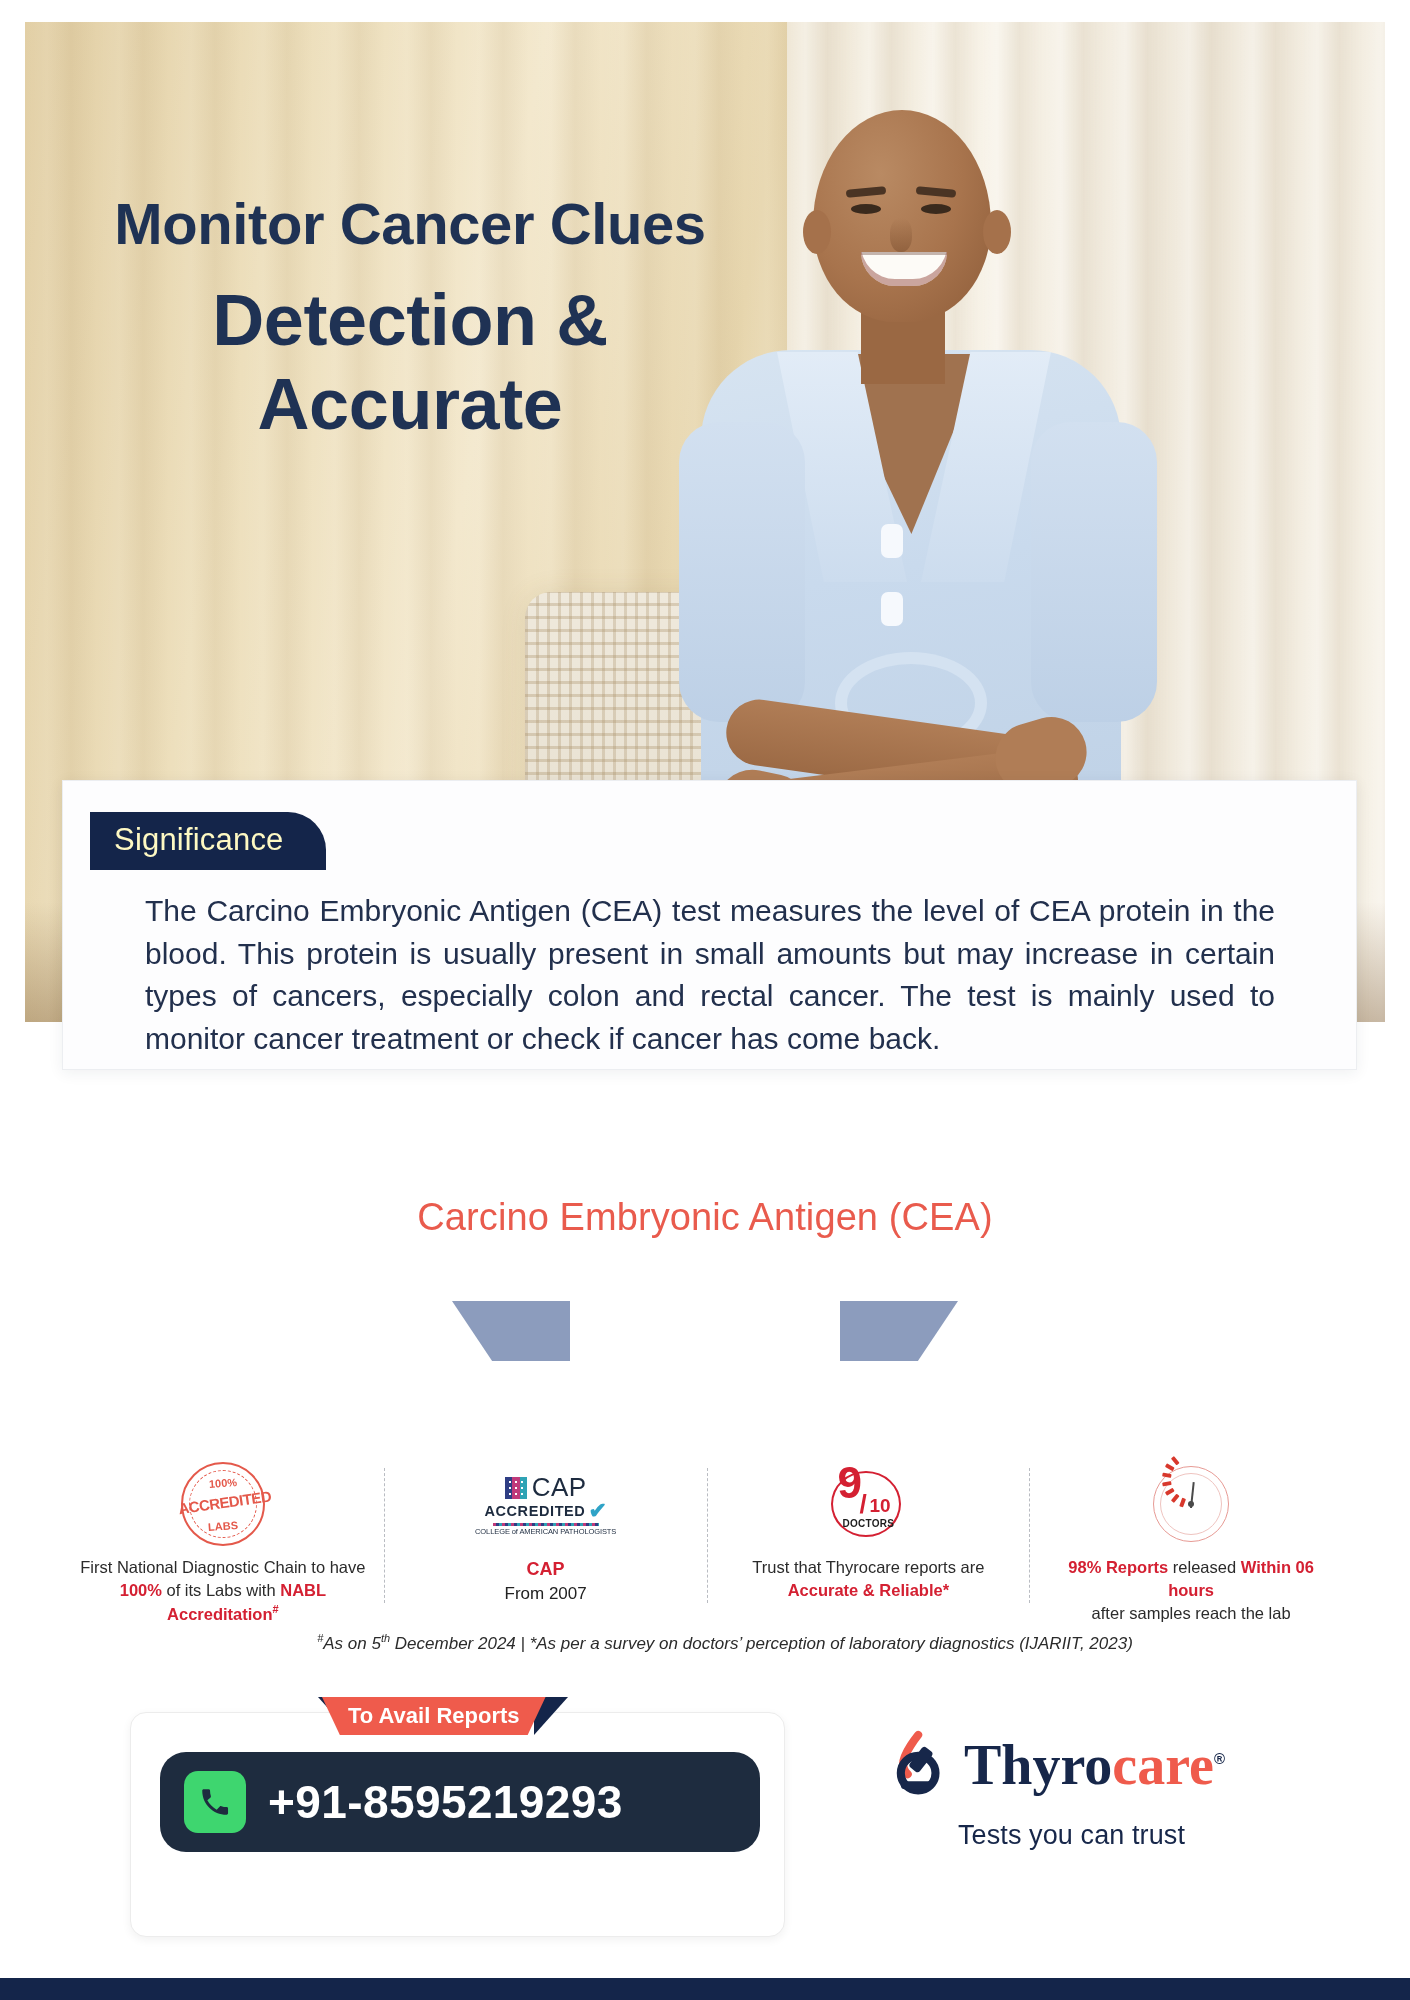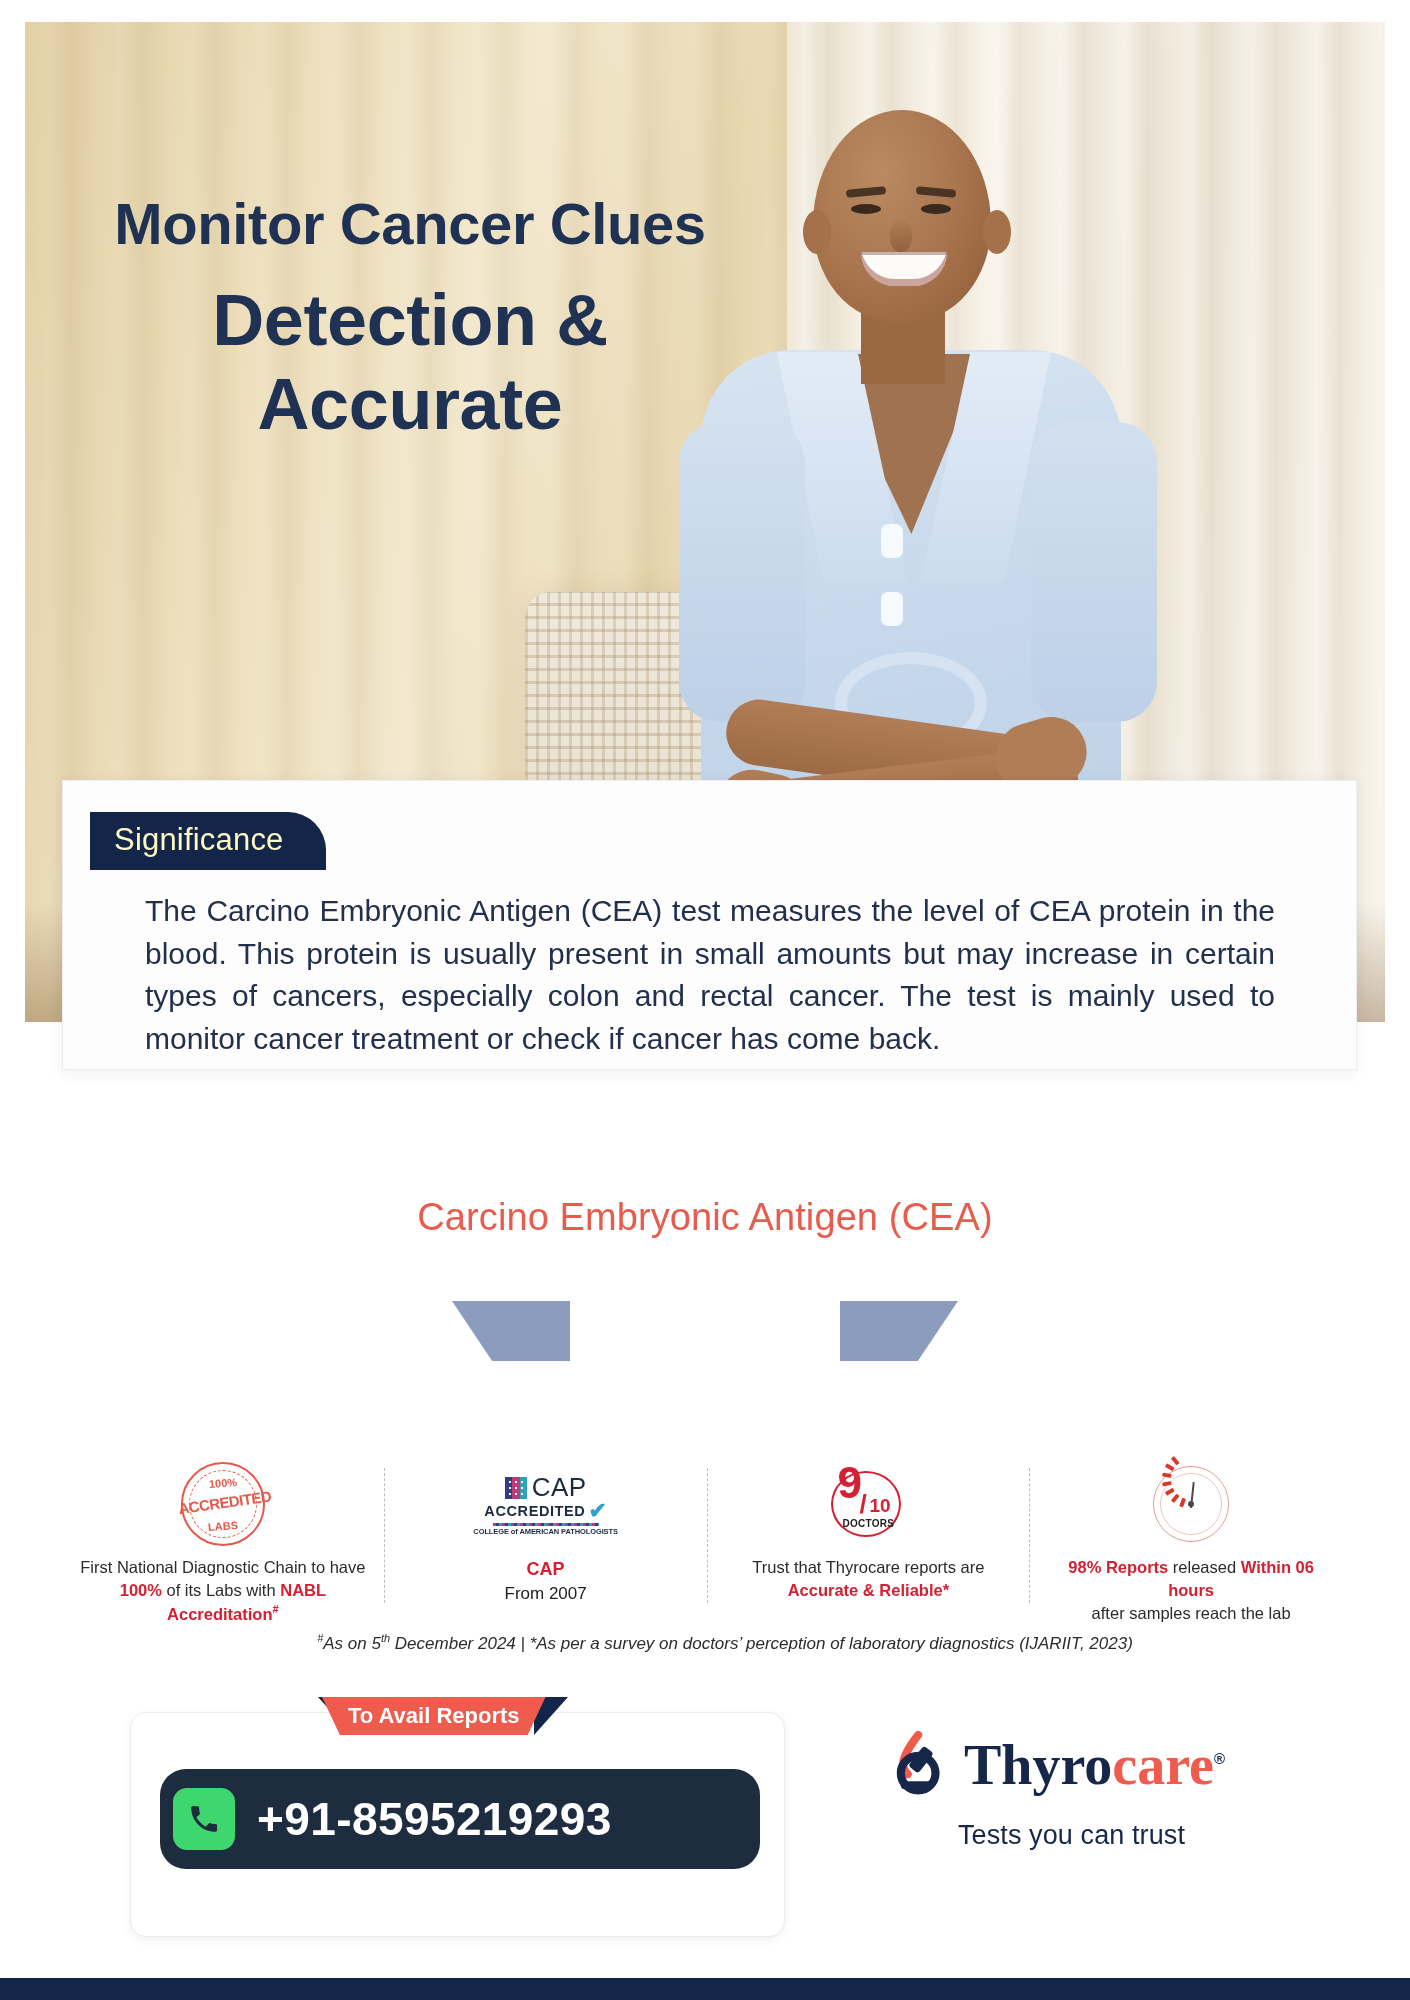--- a/index.html
+++ b/index.html
@@ -298,21 +298,21 @@
                   repeating-linear-gradient(90deg,#000 0 4px,transparent 4px 6px);
     mask: repeating-linear-gradient(0deg,#000 0 4px,transparent 4px 6px),
           repeating-linear-gradient(90deg,#000 0 4px,transparent 4px 6px);
   }
   .cap-word { font-size: 26px; font-weight: 400; color: #1d2b3f; letter-spacing: 0.5px; }
   .cap-row2 { display: flex; align-items: center; gap: 3px; margin-top: -3px; }
   .cap-accr { font-size: 14.5px; font-weight: 600; color: #1d2b3f; letter-spacing: 0.6px; }
   .cap-check { color: #2fa3c7; font-size: 22px; line-height: 1; font-weight: 700; }
   .cap-rule { width: 106px; height: 3px; margin-top: 1px;
     background: repeating-linear-gradient(90deg,#c03a7a 0 3px,#2f3e84 3px 6px,#2fa3b5 6px 9px); }
-  .cap-full { font-size: 7.5px; font-weight: 700; color: #1d2b3f; letter-spacing: -0.1px; margin-top: 1px; }
+  .cap-full { font-size: 7.5px; font-weight: 400; color: #1d2b3f; letter-spacing: -0.1px; margin-top: 1px; }
 
   
   .doc-badge { position: relative; width: 78px; height: 78px; }
   .doc-circle { position: absolute; inset: 6px 6px 6px 2px; border: 2px solid #d42032; border-radius: 50%; }
   .doc-nine {
     position: absolute; left: 8px; top: -4px;
     font-size: 44px; font-weight: 800; color: #d42032; line-height: 1;
   }
   .doc-ten {
     position: absolute; left: 40px; top: 30px;
@@ -396,23 +396,22 @@
   .phone-pill {
     position: absolute;
     left: 160px;
     top: 1752px;
     width: 600px;
     height: 100px;
     background: #1e2c3f;
     border-radius: 26px;
     display: flex;
     align-items: center;
-    padding-left: 13px;
+    padding-left: 24px;
     box-sizing: border-box;
-    margin-top: 17px;
   }
   .phone-icon-box {
     width: 62px; height: 62px; border-radius: 14px; background: #3ed66f;
     display: flex; align-items: center; justify-content: center; flex: 0 0 auto;
   }
   .phone-num {
     color: #ffffff; font-size: 46px; font-weight: 700; letter-spacing: 0.4px;
     margin-left: 22px;
   }
 

